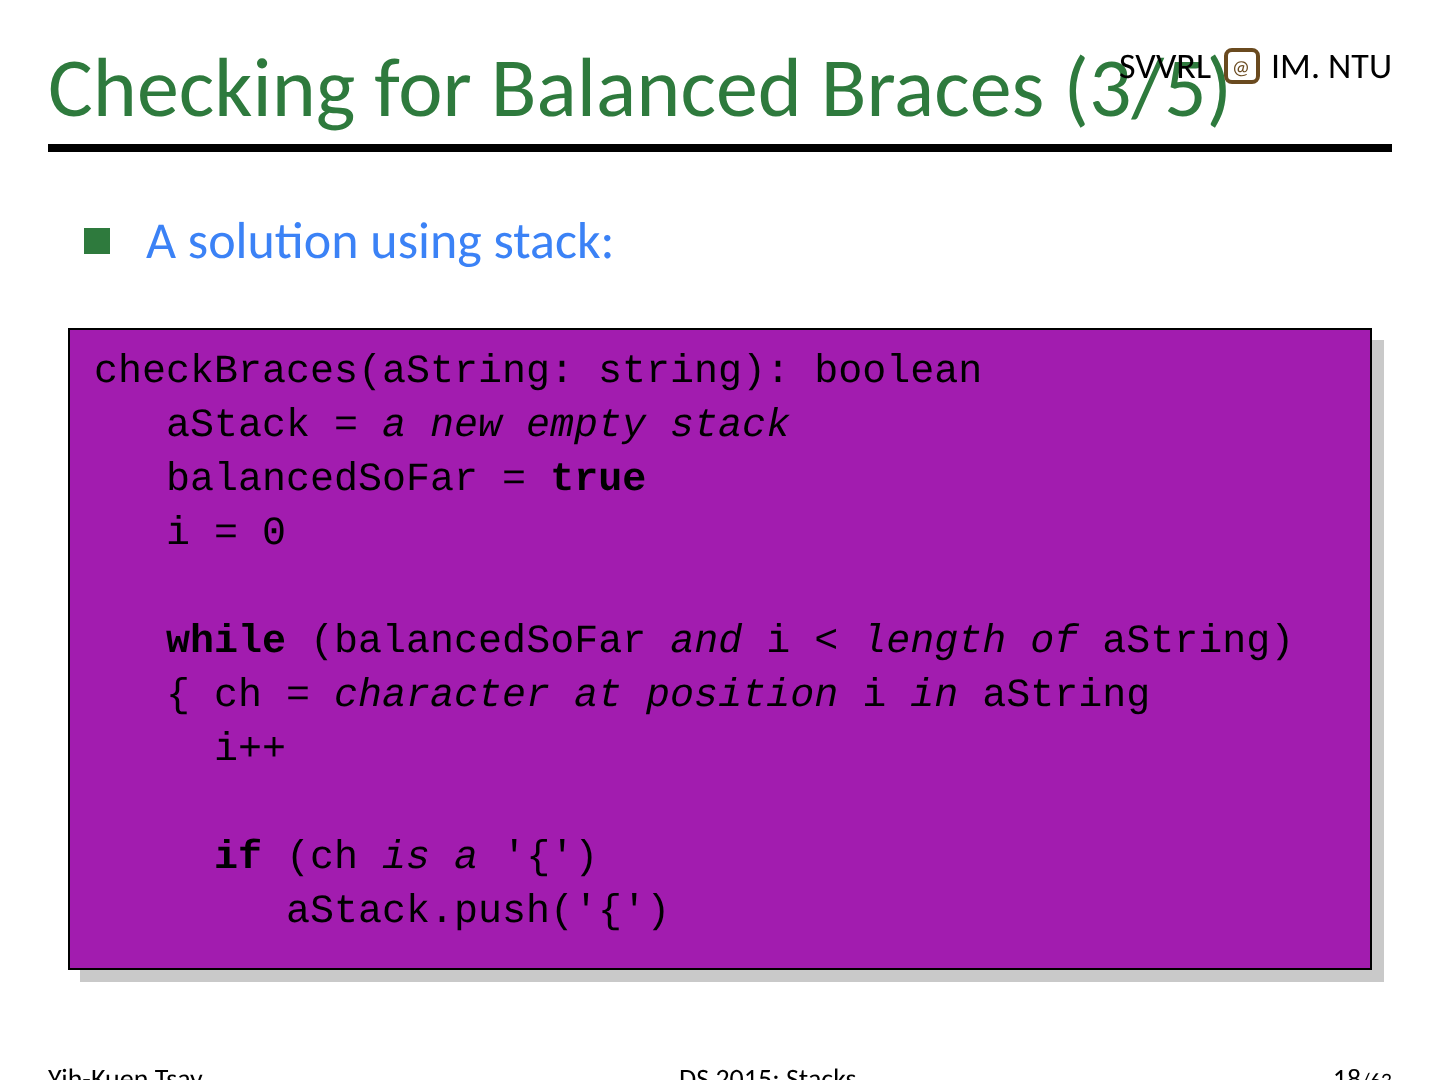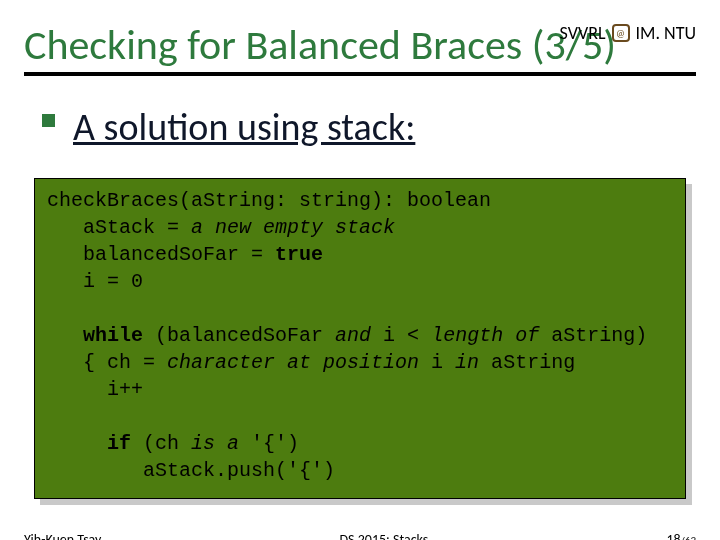--- a/index.html
+++ b/index.html
@@ -37,36 +37,36 @@
   }
   .bullet-row {
     display: flex; align-items: flex-start; gap: 18px;
     margin-left: 18px; margin-bottom: 28px;
   }
   .bullet-square {
     width: 13px; height: 13px; background: #2e7a3d;
     margin-top: 10px; flex: none;
   }
   .bullet-text {
-    font-size: 38px; color: #0f172a; text-decoration: underline;
+    font-size: 26px; color: #3b82f6;
   }
   .codebox-wrap {
     position: relative;
     margin: 0 10px;
   }
   .codebox-shadow {
     position: absolute;
     top: 6px; left: 6px;
     width: 100%; height: 100%;
     background: #c9c9c9;
   }
   .codebox {
     position: relative;
     border: 1.5px solid #000;
-    background: #4d7c0f;
+    background: #a21caf;
     padding: 8px 12px 14px 12px;
     font-family: "Courier New", monospace;
     font-size: 20px;
     line-height: 1.35;
     white-space: pre;
   }
   .codebox .kw { font-weight: bold; }
   .codebox .it { font-style: italic; }
   .footer {
     position: absolute;

